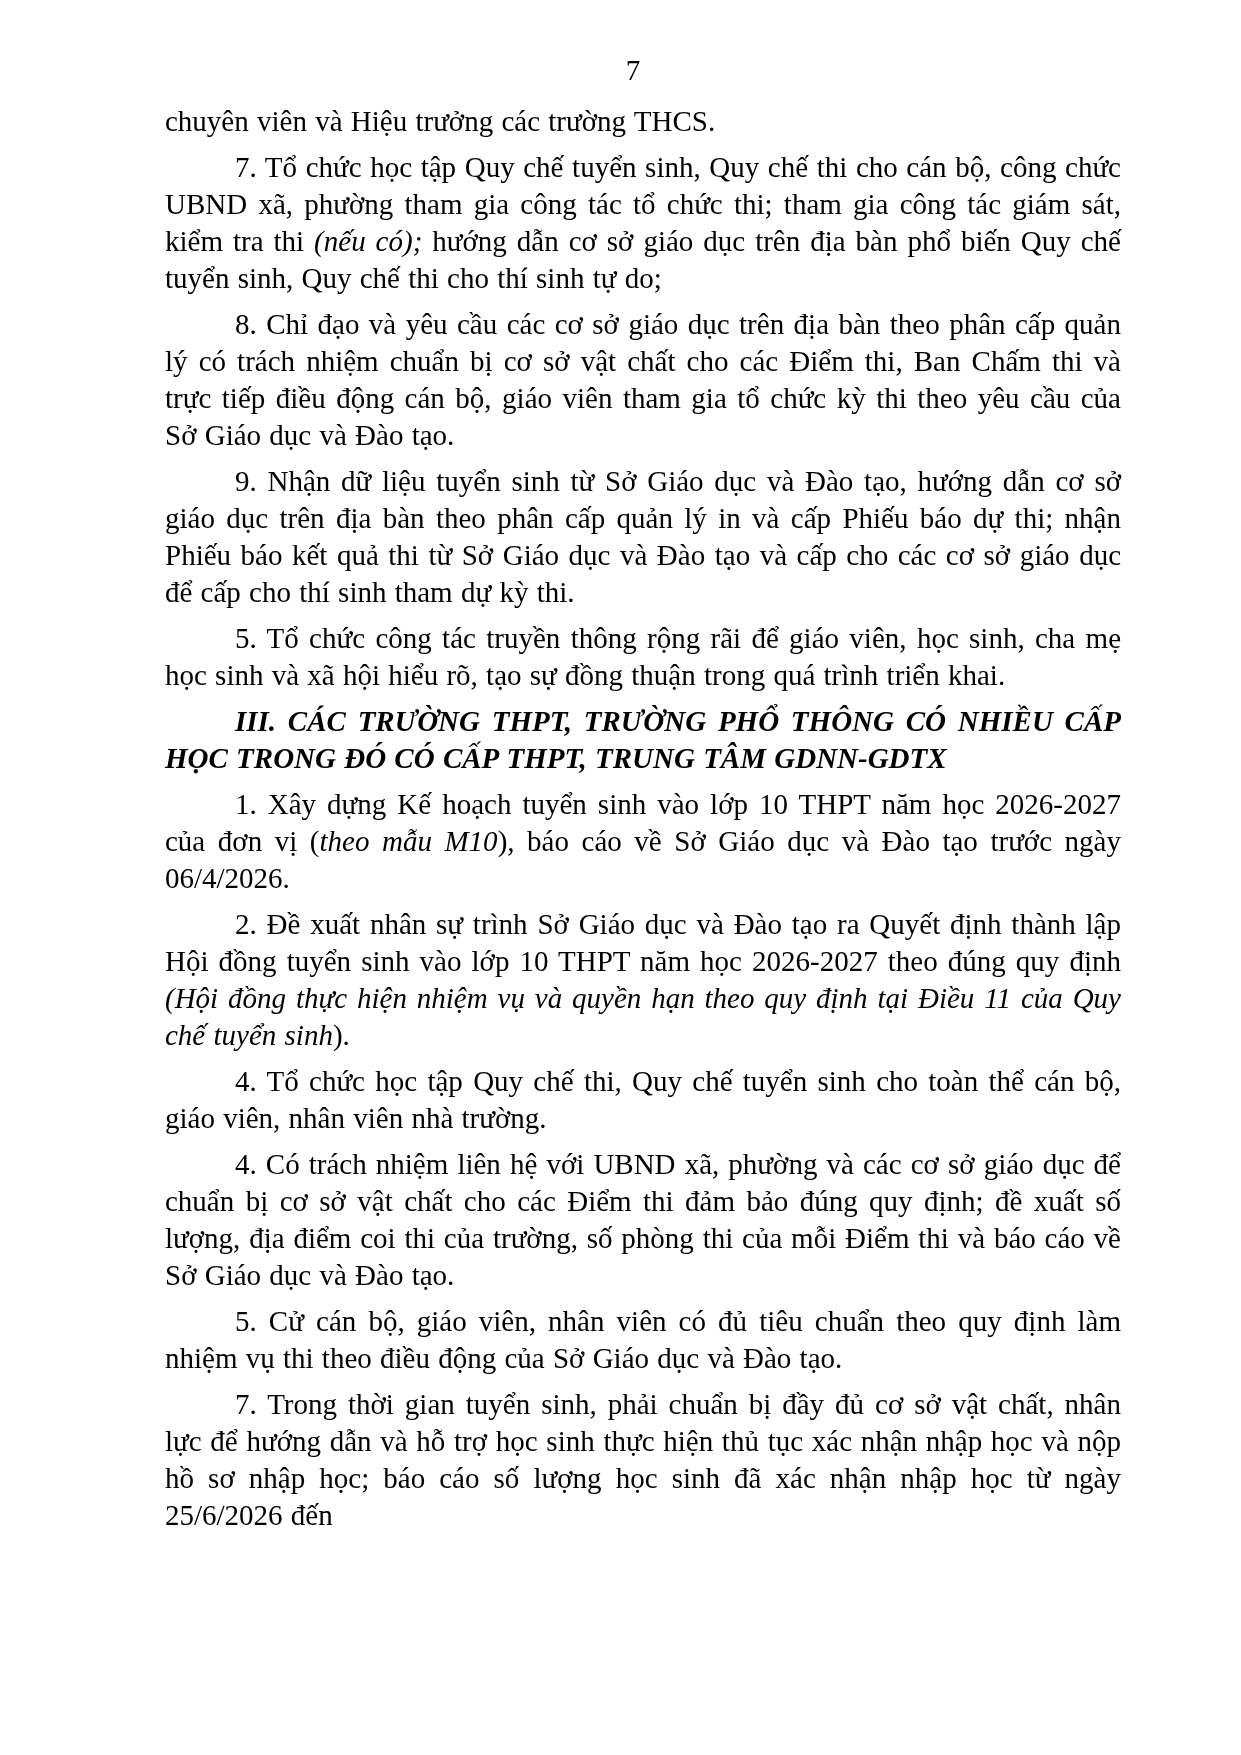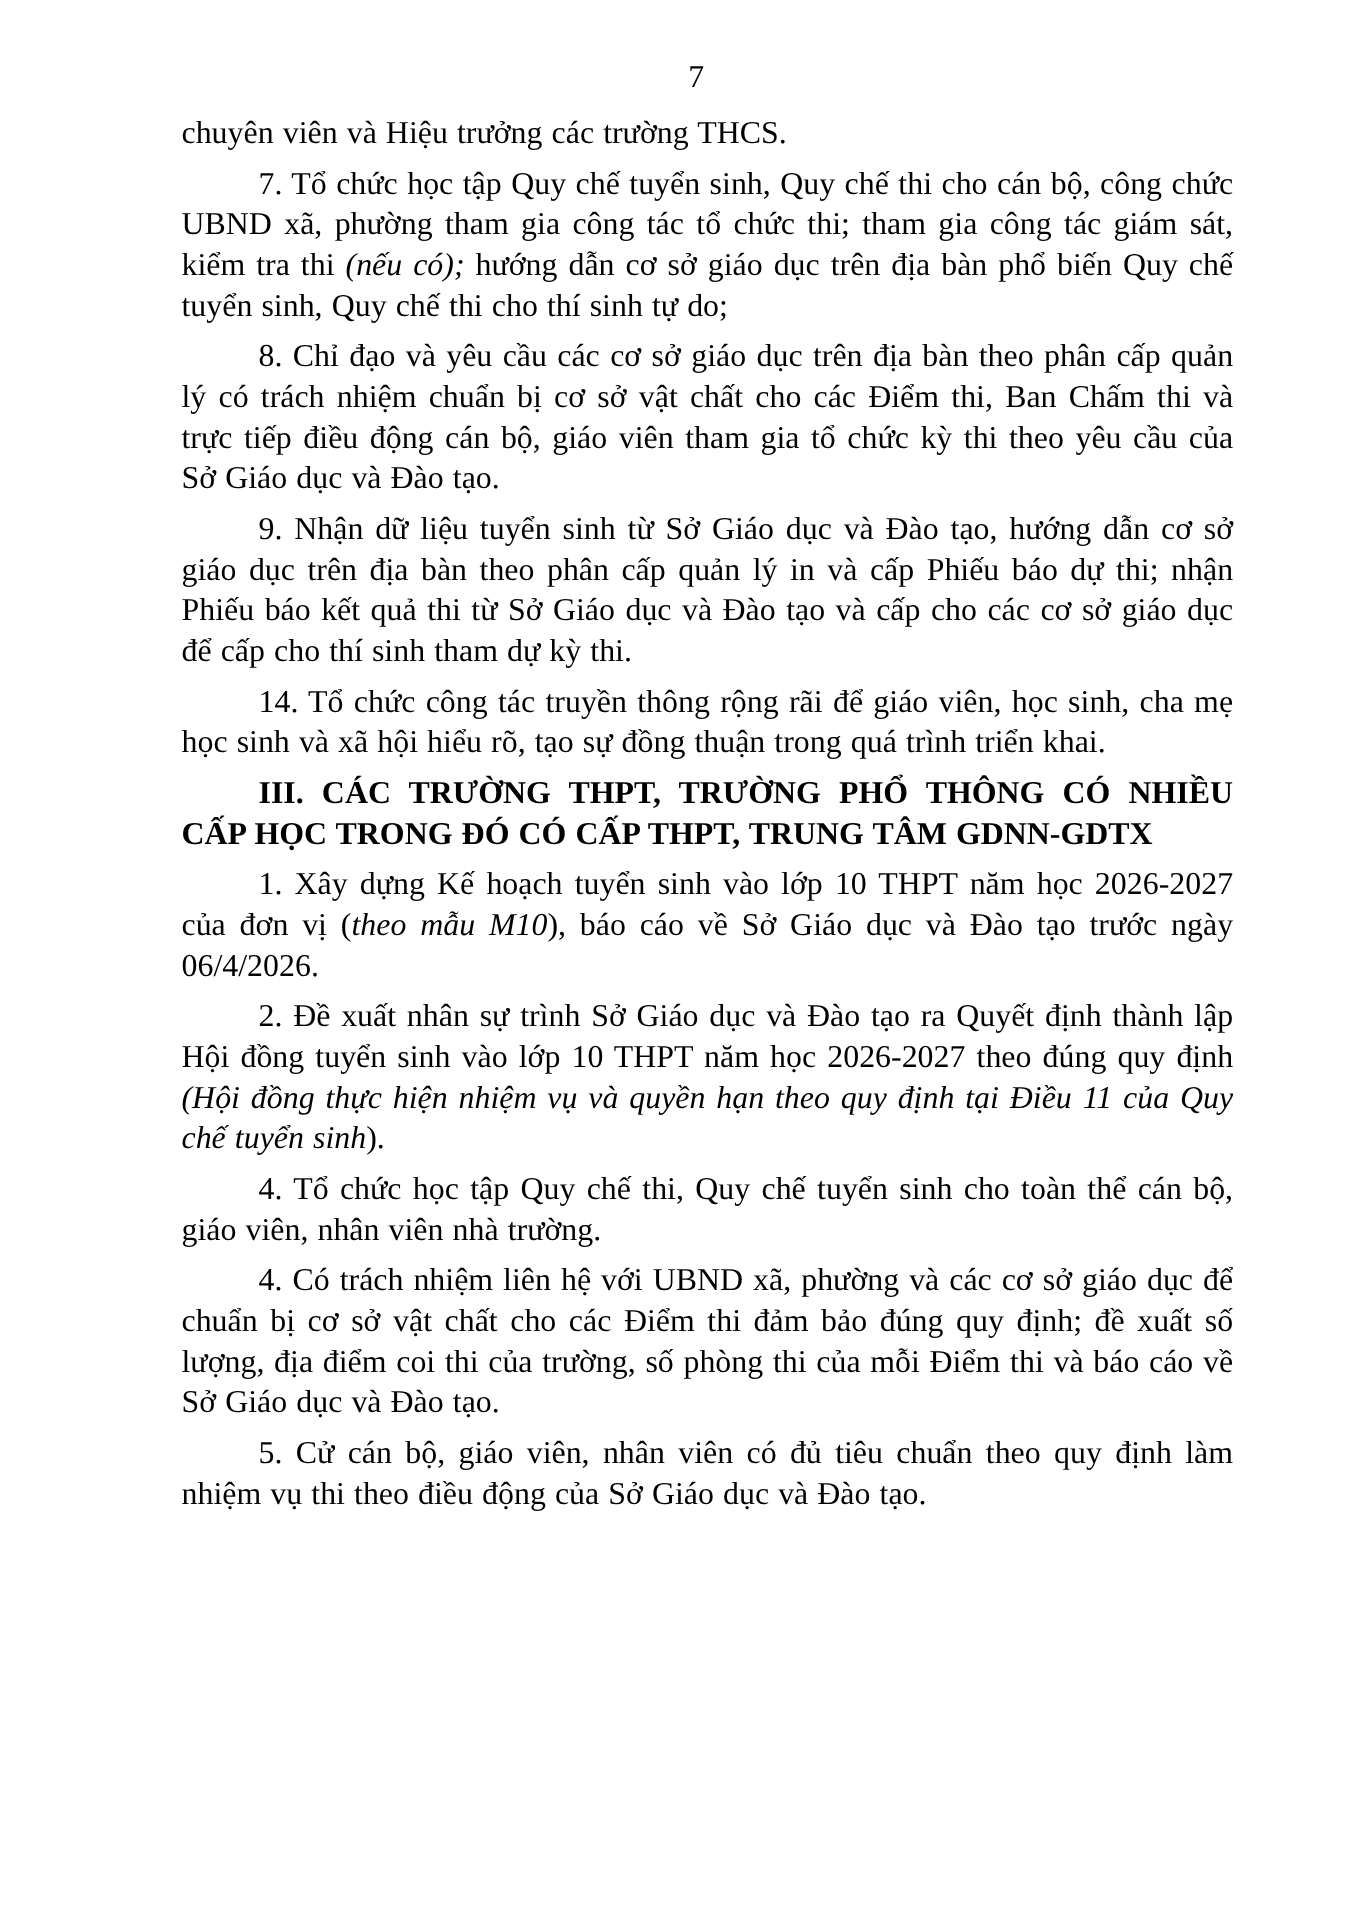--- a/index.html
+++ b/index.html
@@ -33,36 +33,38 @@
     margin: 9px 0 0 0;
     text-align: justify;
     text-indent: 70px;
     word-spacing: 1px;
   }
   .para.no-indent {
     text-indent: 0;
   }
   .para.heading {
     font-weight: bold;
+    font-style: italic;
   }
   .italic {
     font-style: italic;
   }
 </style>
 </head>
 <body>
 
 <div class="page">
   <div class="page-number">7</div>
   <div class="content">
       <p class="para no-indent"><span>chuyên viên và Hiệu trưởng các trường THCS.</span></p>
       <p class="para"><span>7. Tổ chức học tập Quy chế tuyển sinh, Quy chế thi cho cán bộ, công chức UBND xã, phường tham gia công tác tổ chức thi; tham gia công tác giám sát, kiểm tra thi </span><span class="italic">(nếu có);</span><span> hướng dẫn cơ sở giáo dục trên địa bàn phổ biến Quy chế tuyển sinh, Quy chế thi cho thí sinh tự do;</span></p>
       <p class="para"><span>8. Chỉ đạo và yêu cầu các cơ sở giáo dục trên địa bàn theo phân cấp quản lý có trách nhiệm chuẩn bị cơ sở vật chất cho các Điểm thi, Ban Chấm thi và trực tiếp điều động cán bộ, giáo viên tham gia tổ chức kỳ thi theo yêu cầu của Sở Giáo dục và Đào tạo.</span></p>
       <p class="para"><span>9. Nhận dữ liệu tuyển sinh từ Sở Giáo dục và Đào tạo, hướng dẫn cơ sở giáo dục trên địa bàn theo phân cấp quản lý in và cấp Phiếu báo dự thi; nhận Phiếu báo kết quả thi từ Sở Giáo dục và Đào tạo và cấp cho các cơ sở giáo dục để cấp cho thí sinh tham dự kỳ thi.</span></p>
-      <p class="para"><span>14. Tổ chức công tác truyền thông rộng rãi để giáo viên, học sinh, cha mẹ học sinh và xã hội hiểu rõ, tạo sự đồng thuận trong quá trình triển khai.</span></p>
+      <p class="para"><span>5. Tổ chức công tác truyền thông rộng rãi để giáo viên, học sinh, cha mẹ học sinh và xã hội hiểu rõ, tạo sự đồng thuận trong quá trình triển khai.</span></p>
       <p class="para heading"><span>III. CÁC TRƯỜNG THPT, TRƯỜNG PHỔ THÔNG CÓ NHIỀU CẤP HỌC TRONG ĐÓ CÓ CẤP THPT, TRUNG TÂM GDNN-GDTX</span></p>
       <p class="para"><span>1. Xây dựng Kế hoạch tuyển sinh vào lớp 10 THPT năm học 2026-2027 của đơn vị (</span><span class="italic">theo mẫu M10</span><span>), báo cáo về Sở Giáo dục và Đào tạo trước ngày 06/4/2026.</span></p>
       <p class="para"><span>2. Đề xuất nhân sự trình Sở Giáo dục và Đào tạo ra Quyết định thành lập Hội đồng tuyển sinh vào lớp 10 THPT năm học 2026-2027 theo đúng quy định </span><span class="italic">(Hội đồng thực hiện nhiệm vụ và quyền hạn theo quy định tại Điều 11 của Quy chế tuyển sinh</span><span>).</span></p>
       <p class="para"><span>4. Tổ chức học tập Quy chế thi, Quy chế tuyển sinh cho toàn thể cán bộ, giáo viên, nhân viên nhà trường.</span></p>
       <p class="para"><span>4. Có trách nhiệm liên hệ với UBND xã, phường và các cơ sở giáo dục để chuẩn bị cơ sở vật chất cho các Điểm thi đảm bảo đúng quy định; đề xuất số lượng, địa điểm coi thi của trường, số phòng thi của mỗi Điểm thi và báo cáo về Sở Giáo dục và Đào tạo.</span></p>
       <p class="para"><span>5. Cử cán bộ, giáo viên, nhân viên có đủ tiêu chuẩn theo quy định làm nhiệm vụ thi theo điều động của Sở Giáo dục và Đào tạo.</span></p>
+      <p class="para"><span>7. Trong thời gian tuyển sinh, phải chuẩn bị đầy đủ cơ sở vật chất, nhân lực để hướng dẫn và hỗ trợ học sinh thực hiện thủ tục xác nhận nhập học và nộp hồ sơ nhập học; báo cáo số lượng học sinh đã xác nhận nhập học từ ngày 25/6/2026 đến</span></p>
     </div>
 </div>
 
 </body></html>

